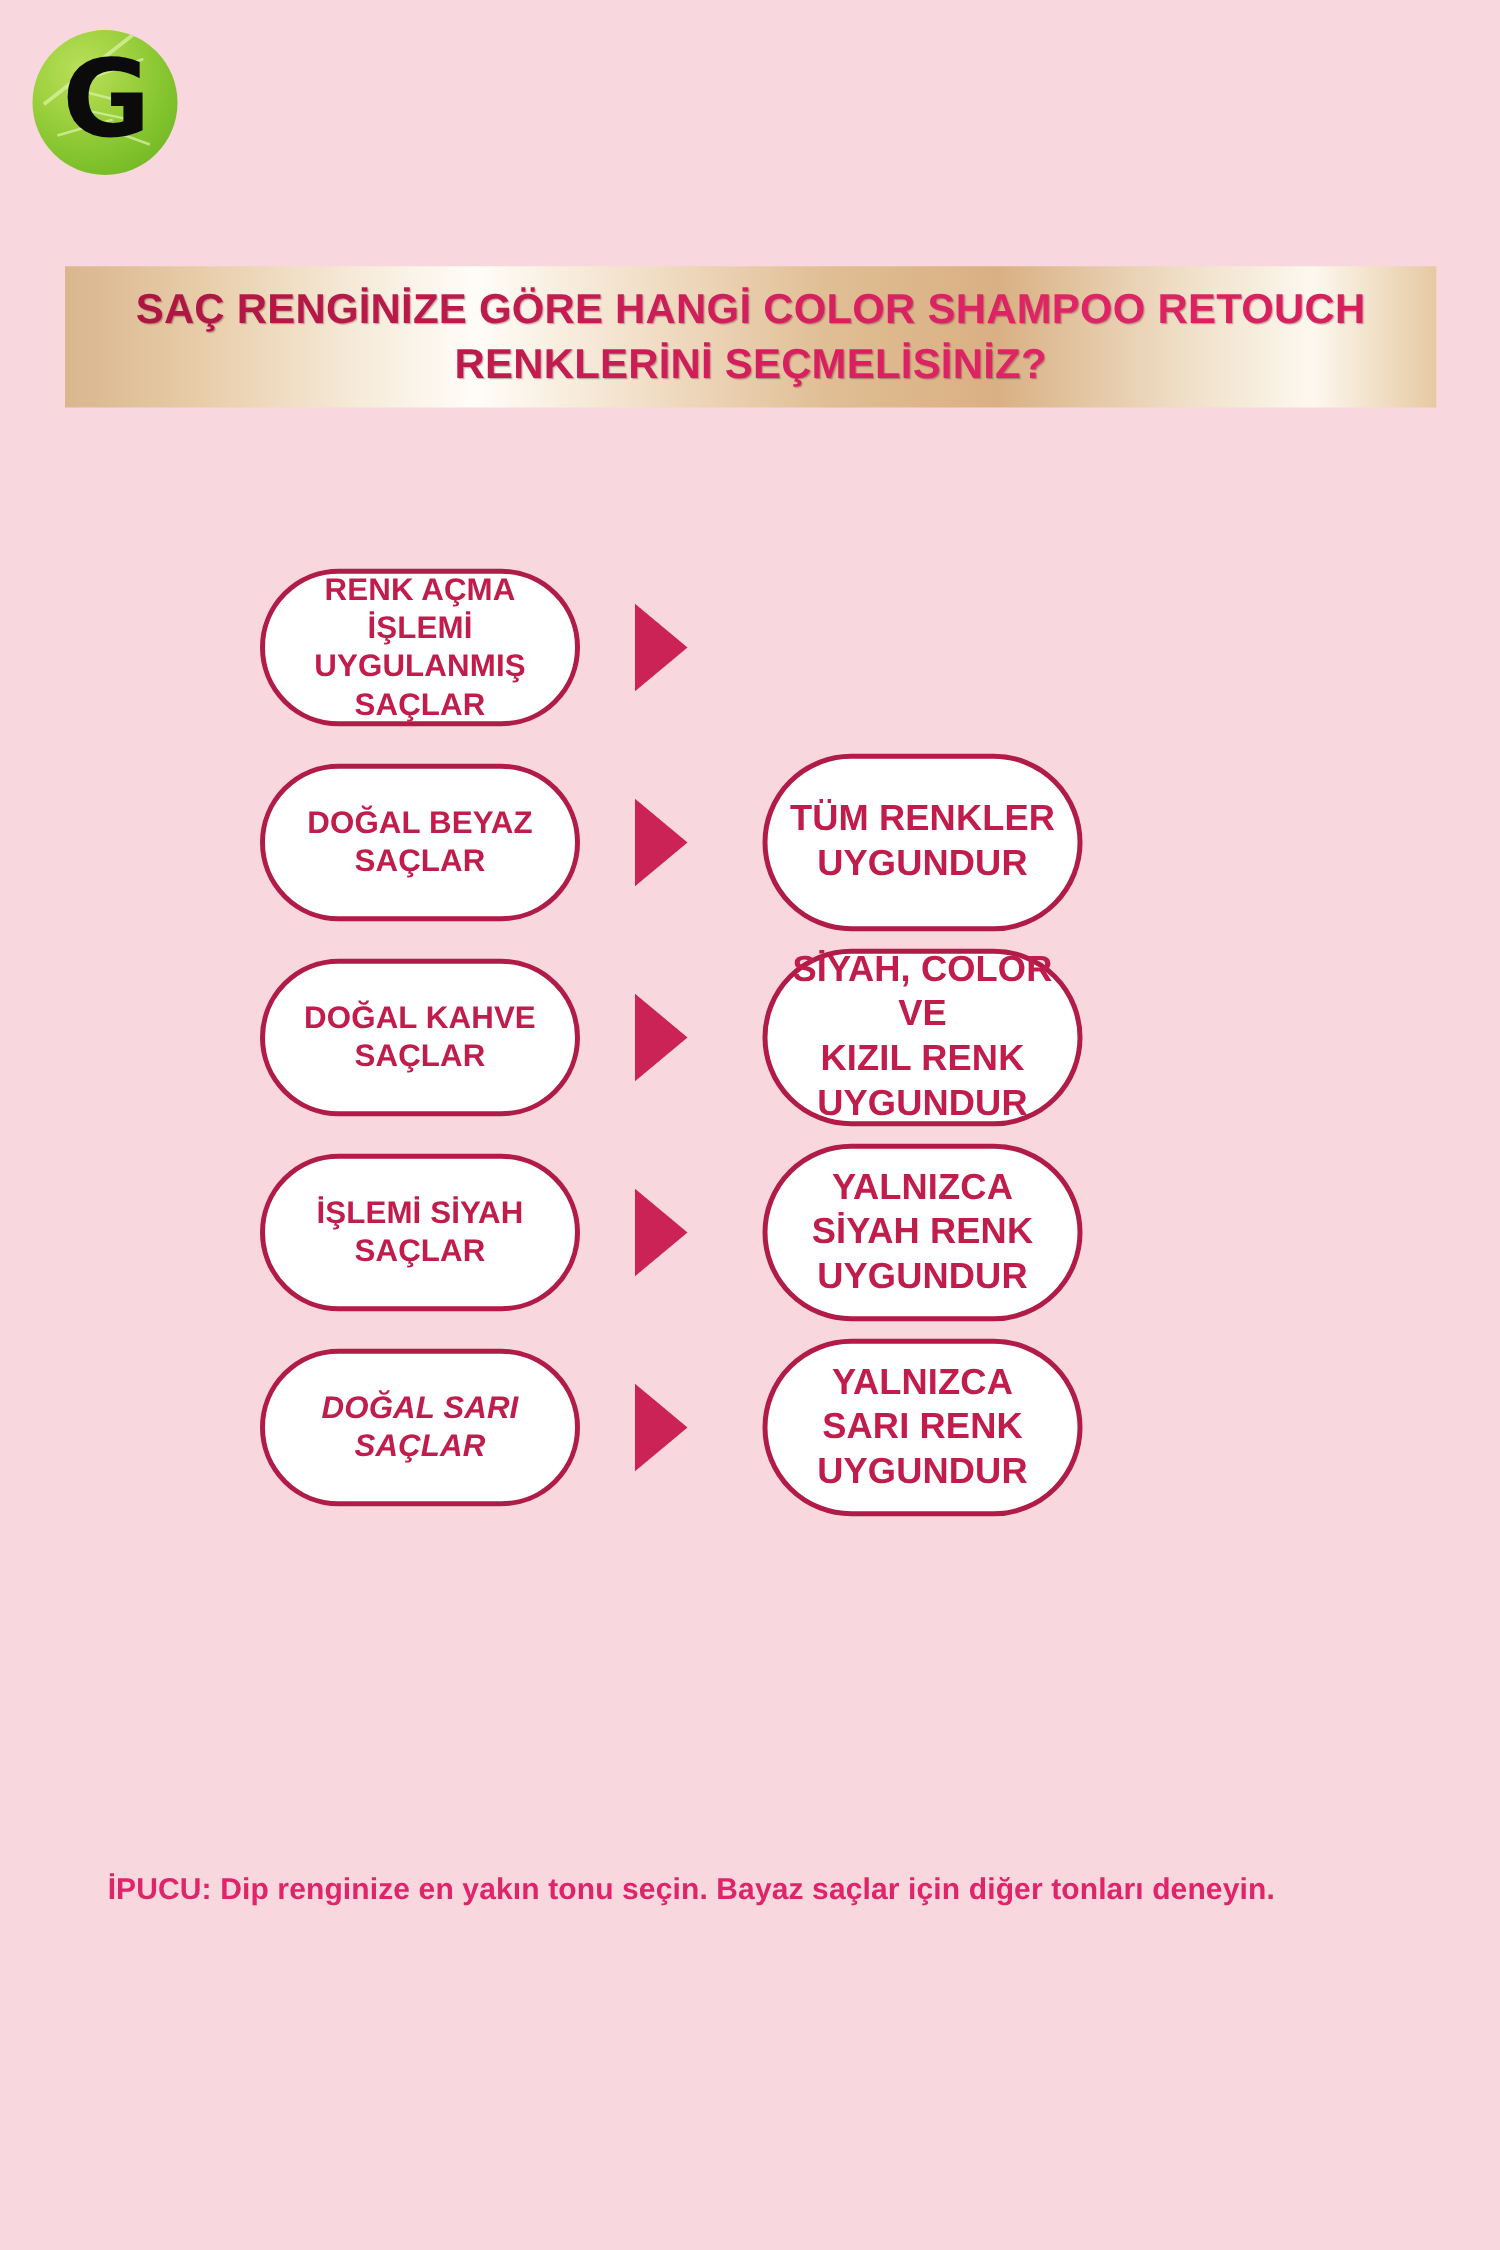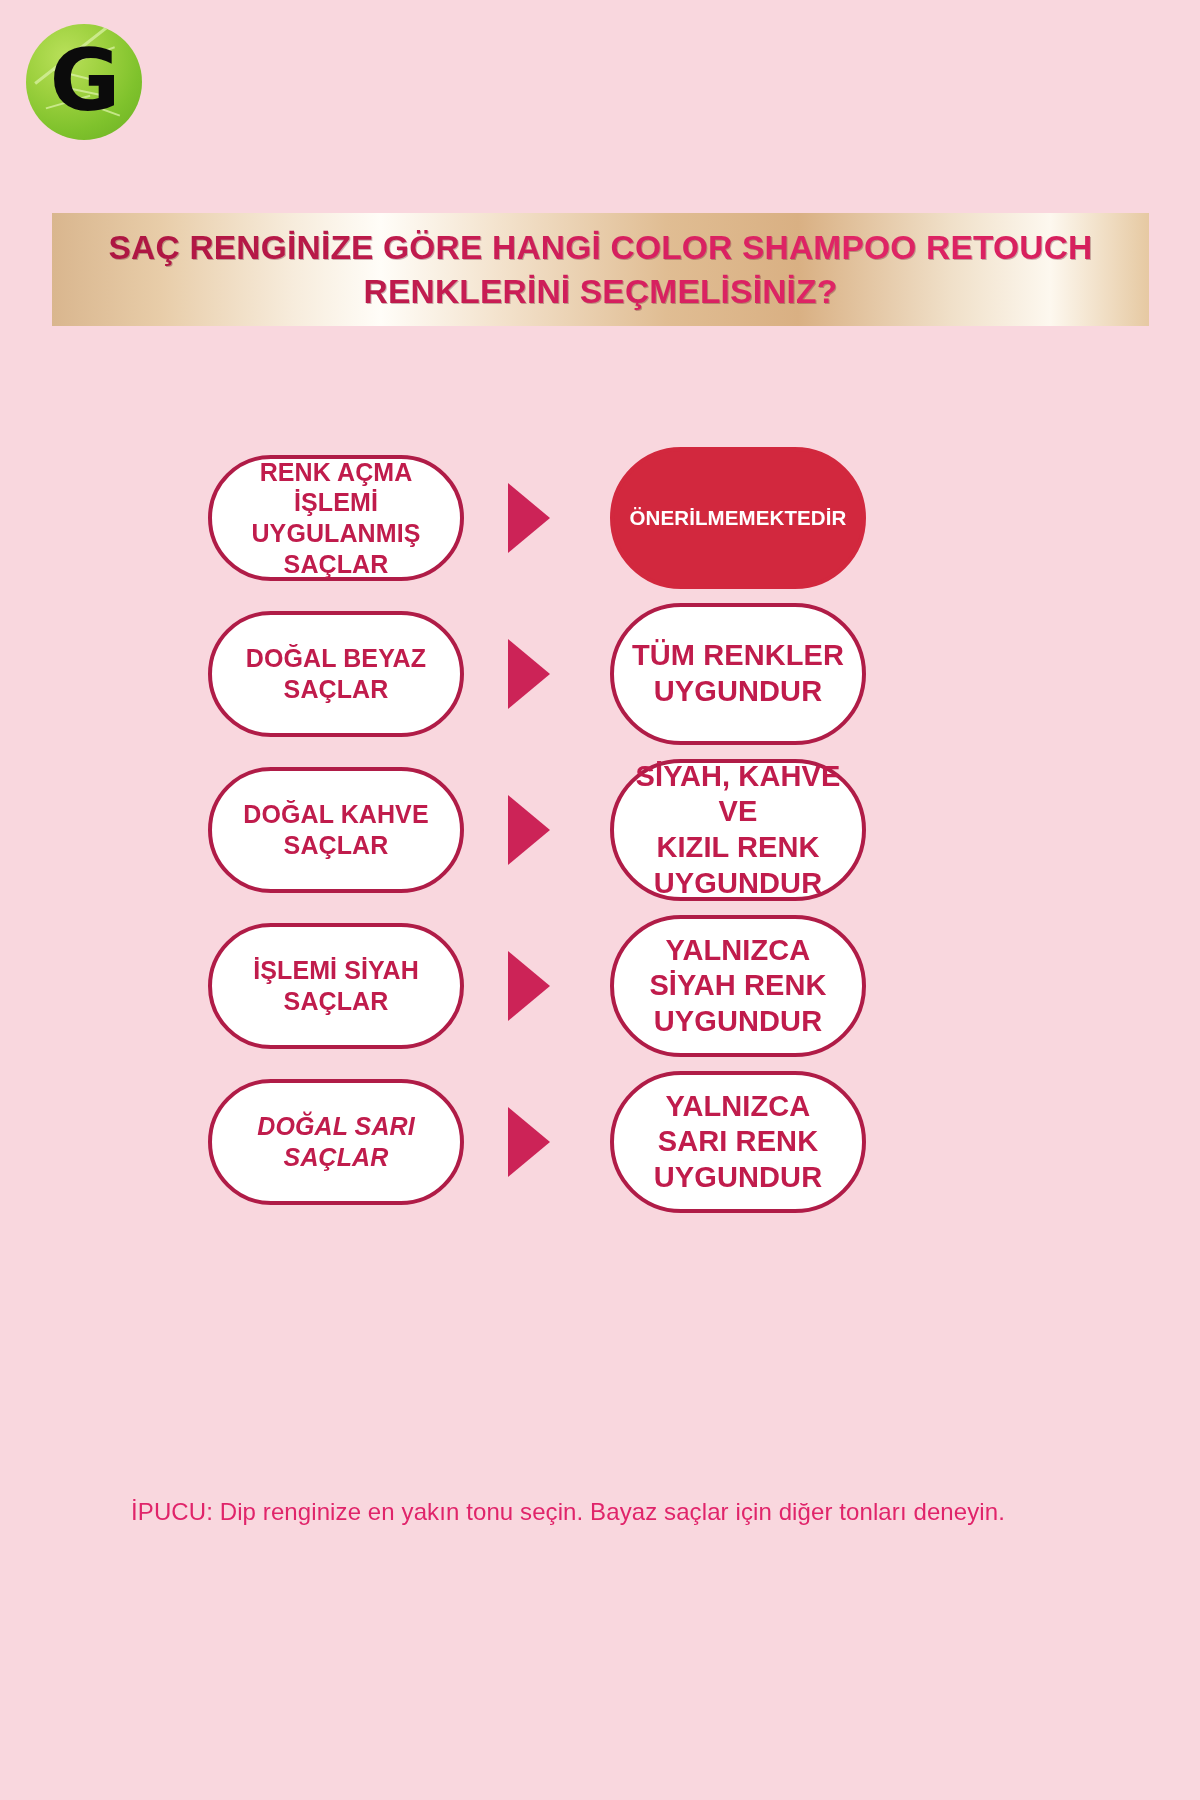--- a/index.html
+++ b/index.html
@@ -159,26 +159,26 @@
     width: 0;
     height: 0;
     border-top: 35px solid transparent;
     border-bottom: 35px solid transparent;
     border-left: 42px solid #cc2357;
   }
 
   
   .footer-tip {
     position: absolute;
-    left: 15px;
+    left: 0;
     top: 1498px;
     width: 1106px;
     text-align: center;
     color: #e0246a;
-    font-weight: 400;
+    font-weight: 700;
     font-size: 24px;
     letter-spacing: 0.1px;
   }
 </style>
 </head>
 <body>
 
 <div class="logo-wrap">
   <div class="logo-circle">
     <span class="leaf-vein vein-main"></span>
@@ -197,36 +197,35 @@
 </div>
 
 <div class="flow">
 
   <div class="row">
     <div class="box box-left" style="white-space: pre-line;">RENK AÇMA
 İŞLEMİ
 UYGULANMIŞ
 SAÇLAR</div>
     <div class="arrow"></div>
-    <div class="box box-right danger" style="white-space: pre-line;">ÖNERİLMEMEKTEDİR</div>
   </div>
 
   <div class="row">
     <div class="box box-left" style="white-space: pre-line;">DOĞAL BEYAZ
 SAÇLAR</div>
     <div class="arrow"></div>
     <div class="box box-right" style="white-space: pre-line;">TÜM RENKLER
 UYGUNDUR</div>
   </div>
 
   <div class="row">
     <div class="box box-left" style="white-space: pre-line;">DOĞAL KAHVE
 SAÇLAR</div>
     <div class="arrow"></div>
-    <div class="box box-right" style="white-space: pre-line;">SİYAH, KAHVE VE
+    <div class="box box-right" style="white-space: pre-line;">SİYAH, COLOR VE
 KIZIL RENK
 UYGUNDUR</div>
   </div>
 
   <div class="row">
     <div class="box box-left" style="white-space: pre-line;">İŞLEMİ SİYAH
 SAÇLAR</div>
     <div class="arrow"></div>
     <div class="box box-right" style="white-space: pre-line;">YALNIZCA
 SİYAH RENK

